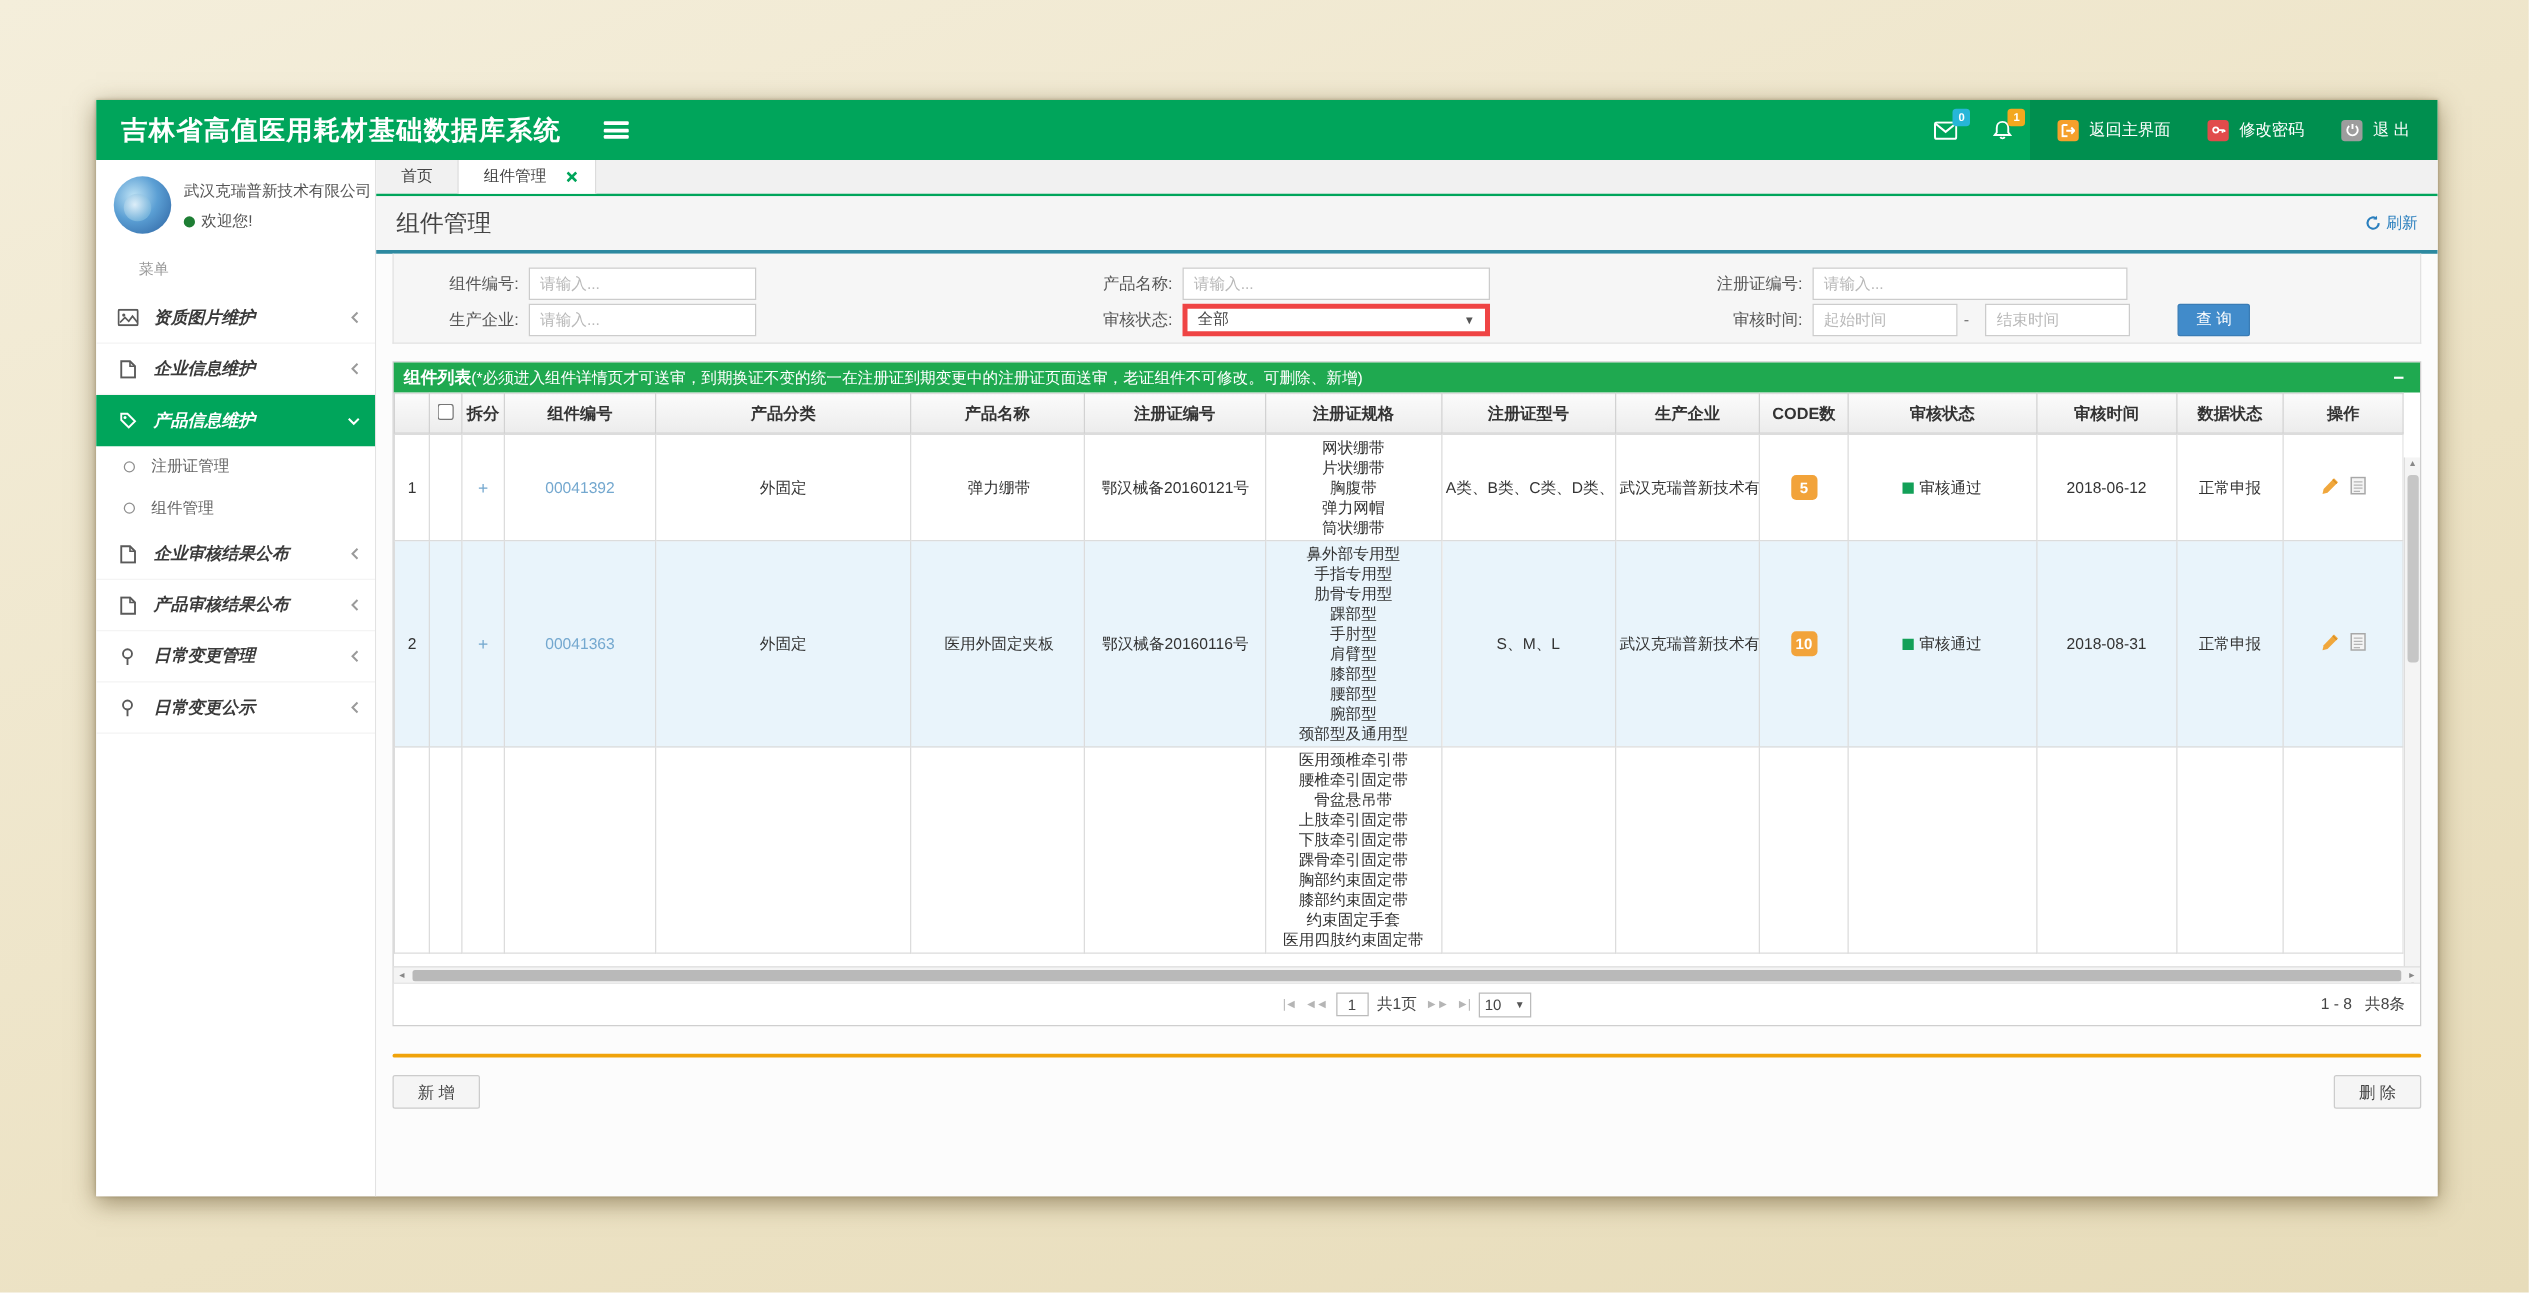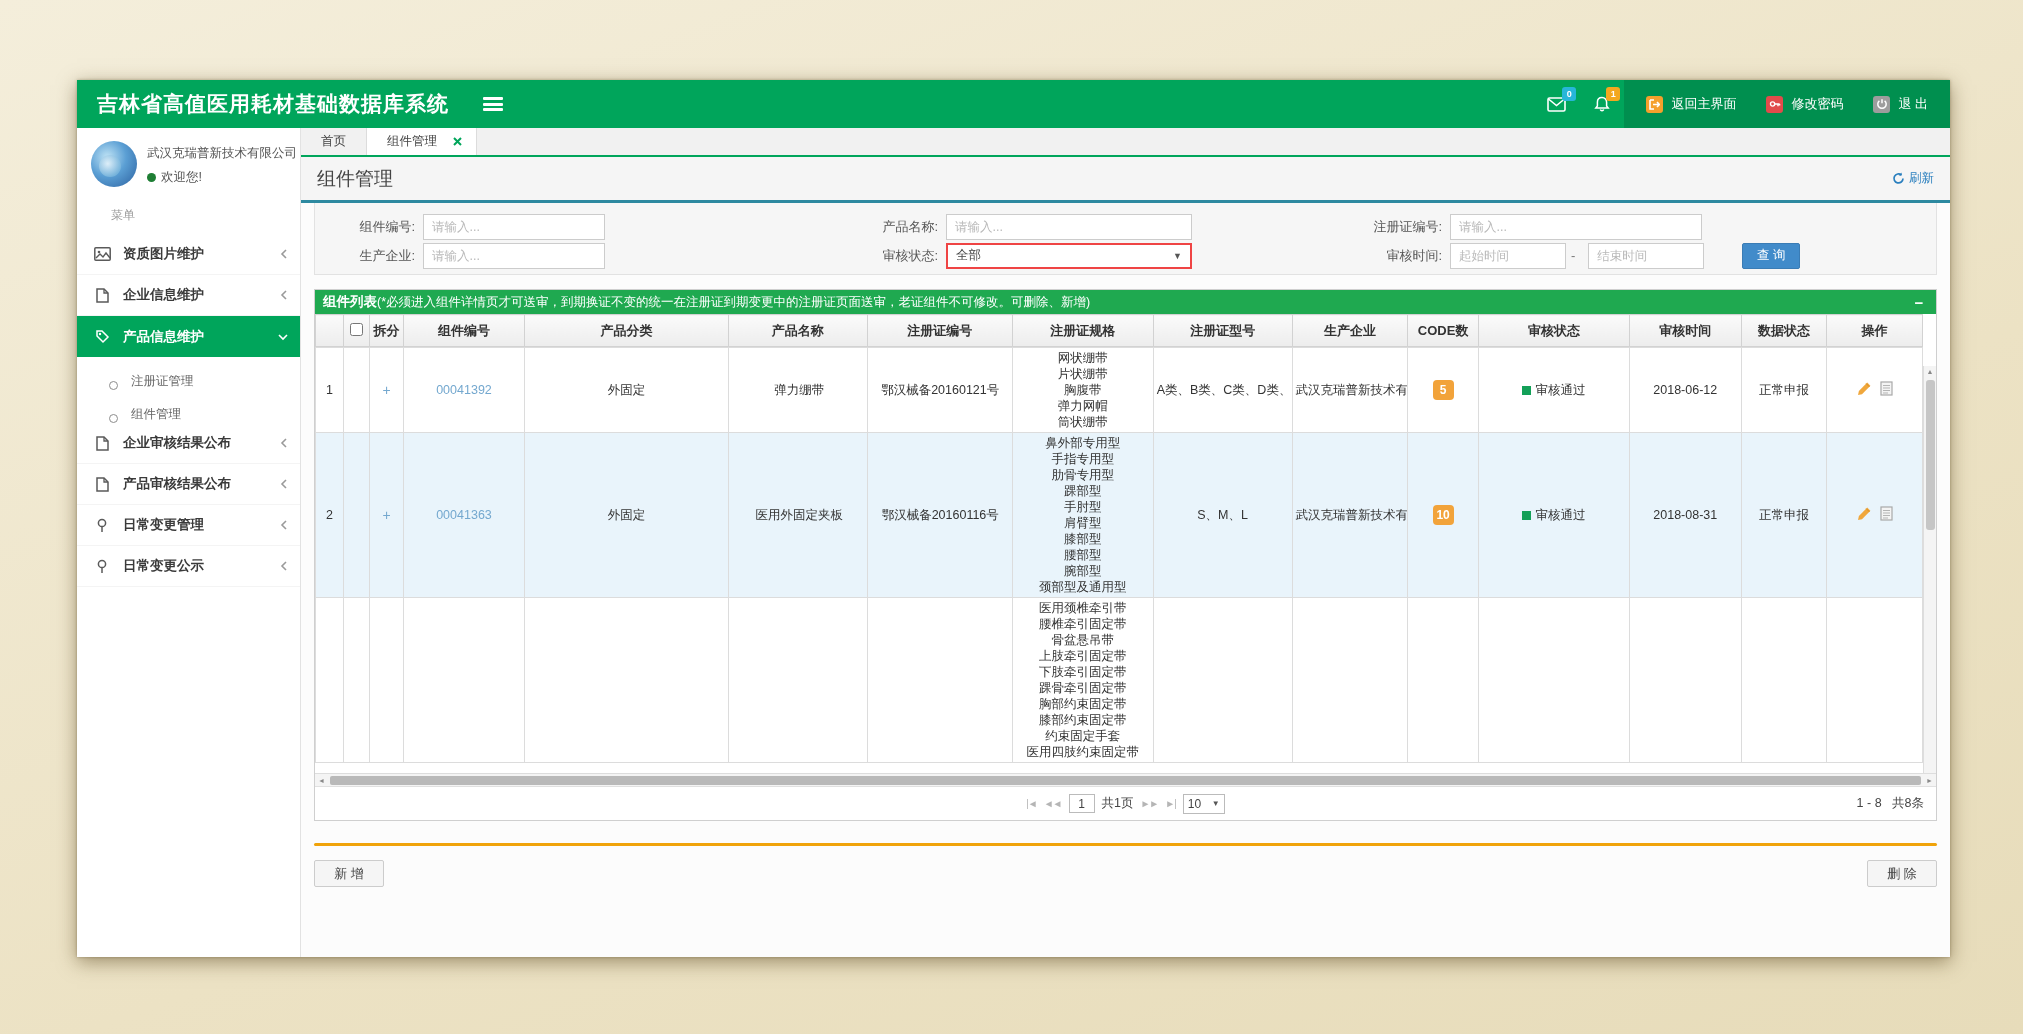--- a/index.html
+++ b/index.html
@@ -34,25 +34,25 @@
   background:radial-gradient(circle at 40% 40%,#e8f4fb,#7db8dd 70%);opacity:.85;}
 .p-right{font-size:12.5px;color:#555;padding-top:4px;}
 .p-company{white-space:nowrap;}
 .p-welcome{margin-top:7px;display:flex;align-items:center;gap:5px;}
 .dot{width:9px;height:9px;border-radius:50%;background:#1e7e34;display:inline-block;}
 .menu-label{color:#9a9a9a;font-size:12px;padding:12px 0 10px 14px;margin-left:20px;}
 .nav{flex:1;}
 .nav-item{height:41px;display:flex;align-items:center;padding:0 12px 0 16px;font-size:13.5px;font-weight:bold;color:#3a3a3a;
   cursor:pointer;border-bottom:1px solid #f4f4f4;}
 .nav-item .ni-icon{width:18px;display:flex;justify-content:center;margin-right:12px;flex:none;}
-.nav-item .ni-label{flex:1;}
+.nav-item .ni-label{flex:1;font-style:italic;}
 .nav-item .chev{color:#9a9a9a;flex:none;display:flex;}
 .nav-item.active{background:#00a55b;color:#fff;border-bottom:none;}
 .nav-item.active .chev{color:#fff;}
-.subnav .sub-item{height:33px;display:flex;align-items:flex-end;padding-left:32px;font-size:12.5px;color:#666;cursor:pointer;}
+.subnav .sub-item{height:33px;display:flex;align-items:center;padding-left:22px;font-size:12.5px;color:#666;cursor:pointer;}
 .ring{width:9px;height:9px;border:1.5px solid #8d8d8d;border-radius:50%;margin-right:13px;flex:none;}
 
 .main{flex:1;display:flex;flex-direction:column;min-width:0;background:#fcfcfc;}
 .tabstrip{height:29px;background:#f1f1f1;display:flex;border-bottom:2px solid #00a55b;flex:none;}
 .tab{display:flex;align-items:center;padding:0 20px;font-size:12.5px;color:#444;border-right:1px solid #dcdcdc;cursor:pointer;}
 .tab.active{background:#fff;padding-right:14px;}
 .tab .tab-x{margin-left:16px;display:flex;cursor:pointer;}
 .titleband{height:46px;background:#f5f5f5;border-bottom:3px solid #2d89a0;display:flex;align-items:center;flex:none;}
 .page-title{font-size:19px;color:#444;padding-left:16px;flex:1;}
 .refresh{display:flex;align-items:center;gap:4px;color:#2a7fbe;font-size:12.5px;padding-right:16px;cursor:pointer;}
@@ -60,21 +60,21 @@
 
 .searchpanel{background:#f6f6f6;border:1px solid #e2e2e2;border-top:none;height:72px;padding:8px 0 6px 0;}
 .s-row{display:flex;align-items:center;height:27px;margin:2px 0;}
 .fg{display:flex;align-items:center;}
 .fg .lbl{font-size:13px;color:#555;text-align:right;white-space:nowrap;}
 .fg input[type=text]{height:26px;border:1px solid #ccc;background:#fff;font-size:12.5px;padding:0 8px;color:#333;outline:none;}
 .fg input::placeholder{color:#b9b9b9;}
 .fg1 .lbl{width:100px;} .fg1 input{width:182px;margin-left:8px;}
 .fg2{margin-left:245px;} .fg2 .lbl{width:88px;} .fg2 input,.fg2 .selectbox{width:246px;margin-left:8px;}
 .fg3{margin-left:140px;} .fg3 .lbl{width:110px;} .fg3 input.wide{width:252px;margin-left:8px;}
-.selectbox{height:26px;border:2px solid #ef4444;background:#fff;display:flex;align-items:center;position:relative;
+.selectbox{height:26px;border:4px solid #ef4444;background:#fff;display:flex;align-items:center;position:relative;
   font-size:12.5px;color:#444;padding:0 8px;cursor:pointer;}
 .selectbox .sel-arrow{position:absolute;right:8px;font-size:9px;color:#555;}
 .dateinp{width:116px;height:26px;border:1px solid #cfe3ee;background:#eaf5fb;font-size:12.5px;padding:0 8px;
   color:#333;outline:none;margin-left:8px;}
 .dateinp::placeholder{color:#9fb3c0;}
 .dash{color:#777;margin:0 5px;font-size:13px;}
 .btn-query{width:58px;height:26px;background:#418bca;border:1px solid #3a7cb5;color:#fff;font-size:12.5px;
   margin-left:38px;cursor:pointer;border-radius:2px;font-family:inherit;}
 
 .tablepanel{margin-top:14px;border:1px solid #cfcfcf;position:relative;background:#fff;}

